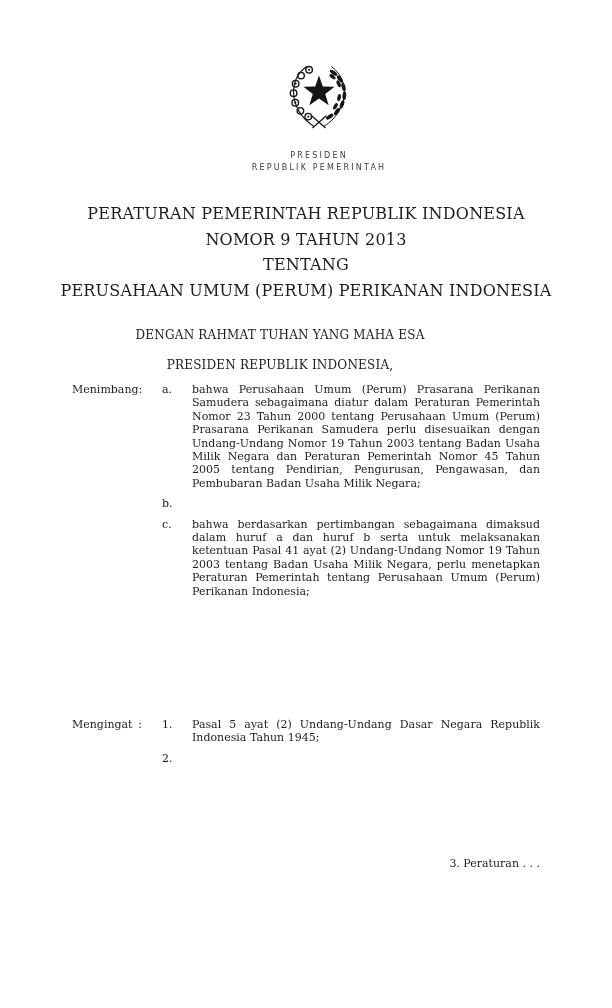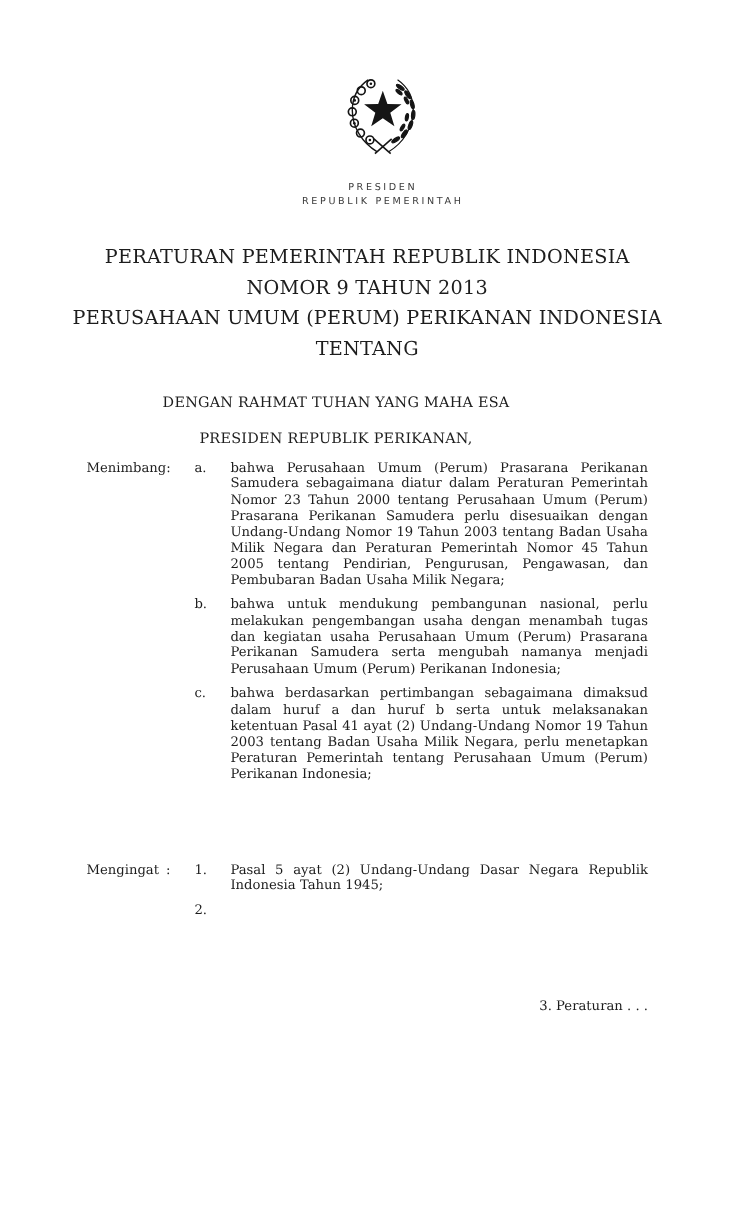--- a/index.html
+++ b/index.html
@@ -73,21 +73,21 @@
   .label-cell {
     display: flex;
     padding-right: 20px;
     justify-content: space-between;
   }
   .label-colon { margin-left: auto; }
   .item-text { text-align: justify; }
   
   .catchword {
     position: absolute;
-    top: 832px;
+    top: 857px;
     left: 72px;
     width: 468px;
     text-align: right;
     font-size: 11px;
   }
 </style>
 </head>
 <body>
 
 <div class="page">
@@ -134,42 +134,41 @@
     </svg>
     <div class="letterhead-text">
       <div>PRESIDEN</div>
       <div>REPUBLIK PEMERINTAH</div>
     </div>
   </div>
 
   <div class="title-block">
     <div>PERATURAN PEMERINTAH REPUBLIK INDONESIA</div>
     <div>NOMOR 9 TAHUN 2013</div>
+    <div>TENTANG</div>
     <div>PERUSAHAAN UMUM (PERUM) PERIKANAN INDONESIA</div>
-    <div>TENTANG</div>
   </div>
 
   <div class="preamble">
     <div>DENGAN RAHMAT TUHAN YANG MAHA ESA</div>
-    <div>PRESIDEN REPUBLIK PERIKANAN,</div>
+    <div>PRESIDEN REPUBLIK INDONESIA,</div>
   </div>
 
   <div class="section section-menimbang">
     <div class="row">
       <div class="label-cell">
         <span>Menimbang</span>
         <span class="label-colon">:</span>
       </div>
       <div>a.</div>
       <div class="item-text">bahwa Perusahaan Umum (Perum) Prasarana Perikanan Samudera sebagaimana diatur dalam Peraturan Pemerintah Nomor 23 Tahun 2000 tentang Perusahaan Umum (Perum) Prasarana Perikanan Samudera perlu disesuaikan dengan Undang-Undang Nomor 19 Tahun 2003 tentang Badan Usaha Milik Negara dan Peraturan Pemerintah Nomor 45 Tahun 2005 tentang Pendirian, Pengurusan, Pengawasan, dan Pembubaran Badan Usaha Milik Negara;</div>
     </div>
     <div class="row">
       <div class="label-cell"></div>
       <div>b.</div>
-      <div class="item-text">bahwa untuk mendukung pembangunan nasional, perlu melakukan pengembangan usaha dengan menambah tugas dan kegiatan usaha Perusahaan Umum (Perum) Prasarana Perikanan Samudera serta mengubah namanya menjadi Perusahaan Umum (Perum) Perikanan Indonesia;</div>
     </div>
     <div class="row">
       <div class="label-cell"></div>
       <div>c.</div>
       <div class="item-text">bahwa berdasarkan pertimbangan sebagaimana dimaksud dalam huruf a dan huruf b serta untuk melaksanakan ketentuan Pasal 41 ayat (2) Undang-Undang Nomor 19 Tahun 2003 tentang Badan Usaha Milik Negara, perlu menetapkan Peraturan Pemerintah tentang Perusahaan Umum (Perum) Perikanan Indonesia;</div>
     </div>
   </div>
 
   <div class="section section-mengingat">
     <div class="row">

